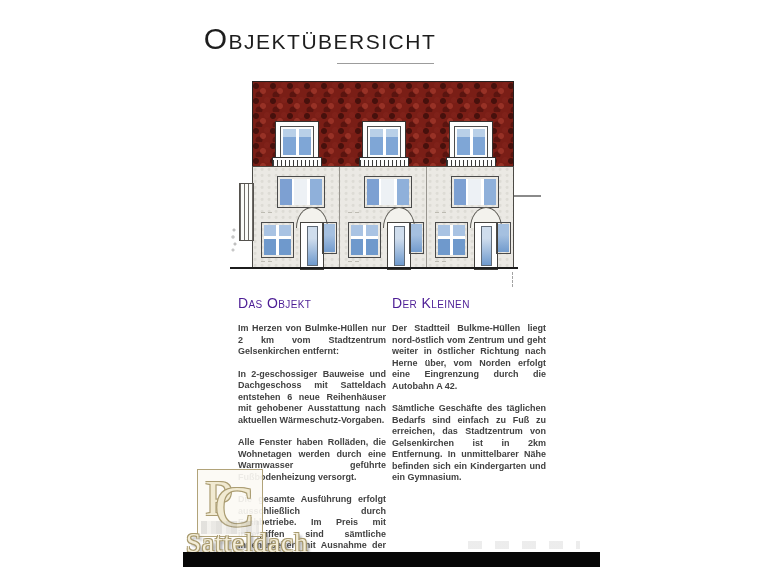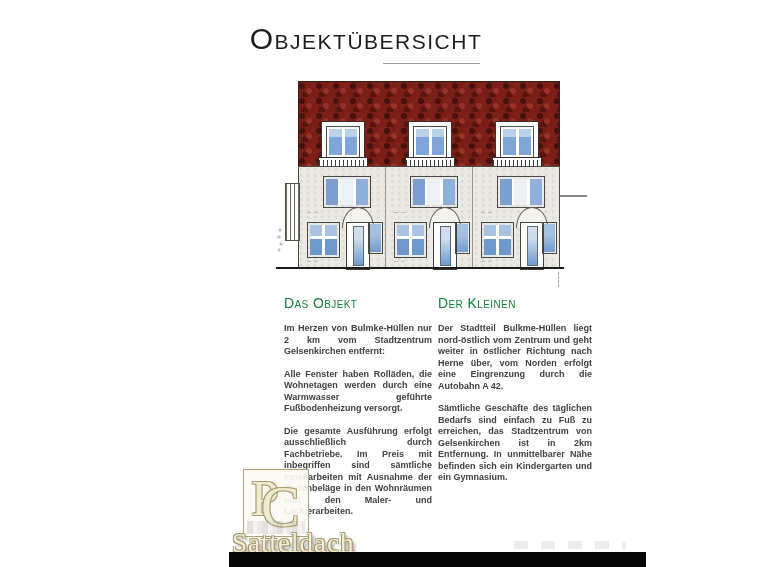--- a/index.html
+++ b/index.html
@@ -1,17 +1,17 @@
 <!DOCTYPE html>
 <html><head>
 <meta charset="utf-8">
 <style>
   html,body{margin:0;padding:0;width:768px;height:567px;background:#fff;
     font-family:"Liberation Sans",sans-serif;overflow:hidden;}
-  .page{position:relative;width:640px;height:567px;background:#fff;margin-left:46px;}
+  .page{position:relative;width:640px;height:567px;background:#fff;}
 
   
   .title{position:absolute;top:22px;left:0;right:0;margin:0;text-align:center;
     font-size:30px;font-weight:400;font-variant:small-caps;letter-spacing:1.5px;color:#1d1d1d;}
   .title-rule{position:absolute;top:63px;left:337px;width:97px;height:1px;background:#9c9c9c;}
 
   
   .elevation{position:absolute;left:252px;top:81px;width:262px;height:187px;}
   .roof{position:absolute;left:0;top:0;width:260px;height:84px;border:1px solid #27201f;
     background-color:#7a1e16;
@@ -74,21 +74,21 @@
       radial-gradient(circle at 4px 17px,#8c8c8c 1px,transparent 2px),
       radial-gradient(circle at 2px 23px,#9a9a9a 1px,transparent 2px);}
   .ground{position:absolute;left:-22px;top:186px;width:288px;height:2px;background:#1c1c1c;}
   .below-tick{position:absolute;left:260px;top:191px;width:1px;height:15px;border-left:1px dashed #a3a3a3;}
 
   
   .col{position:absolute;top:295px;z-index:1;}
   .col-left{left:238px;width:148px;}
   .col-right{left:392px;width:154px;}
   .col h2{margin:0 0 12px;font-size:14px;font-weight:400;font-variant:small-caps;
-    letter-spacing:.4px;color:#15803d;}
+    letter-spacing:.4px;color:#4c1d95;}
   .col p{margin:0 0 11px;font-size:9px;line-height:11.5px;text-align:justify;color:#424242;font-weight:bold;}
 
   
   .logo{position:absolute;left:0;top:0;z-index:2;}
   .logo-box{position:absolute;left:197px;top:469px;width:64px;height:66px;
     border:1px solid #b1a379;background:rgba(252,250,244,.92);}
   .logo-p,.logo-c{position:absolute;font-family:"Liberation Serif",serif;line-height:1;
     color:#f1ead2;text-shadow:-1px -1px 0 #ab9d72,1px -1px 0 #ab9d72,-1px 1px 0 #ab9d72,1px 1px 0 #ab9d72;}
   .logo-p{left:7px;top:3px;font-size:50px;}
   .logo-c{left:17px;top:8px;font-size:58px;}
@@ -173,20 +173,21 @@
     <div class="trellis"></div>
     <div class="right-line"></div>
     <div class="hand-marks"></div>
     <div class="ground"></div>
     <div class="below-tick"></div>
   </div>
 
   <section class="col col-left">
     <h2>Das Objekt</h2>
     <p>Im Herzen von Bulmke-Hüllen nur 2 km vom Stadtzentrum Gelsenkirchen entfernt:</p>
+    <p>In 2-geschossiger Bauweise und Dachgeschoss mit Satteldach entstehen 6 neue Reihenhäuser mit gehobener Ausstattung nach aktuellen Wärmeschutz-Vorgaben.</p>
     <p>Alle Fenster haben Rolläden, die Wohnetagen werden durch eine Warmwasser geführte Fußbodenheizung versorgt.</p>
     <p>Die gesamte Ausführung erfolgt ausschließlich durch Fachbetriebe. Im Preis mit inbegriffen sind sämtliche Innenarbeiten mit Ausnahme der Bodenbeläge in den Wohnräumen und den Maler- und Lackierarbeiten.</p>
   </section>
 
   <section class="col col-right">
     <h2>Der Kleinen</h2>
     <p>Der Stadtteil Bulkme-Hüllen liegt nord-östlich vom Zentrum und geht weiter in östlicher Richtung nach Herne über, vom Norden erfolgt eine Eingrenzung durch die Autobahn A 42.</p>
     <p>Sämtliche Geschäfte des täglichen Bedarfs sind einfach zu Fuß zu erreichen, das Stadtzentrum von Gelsenkirchen ist in 2km Entfernung. In unmittelbarer Nähe befinden sich ein Kindergarten und ein Gymnasium.</p>
   </section>
 

